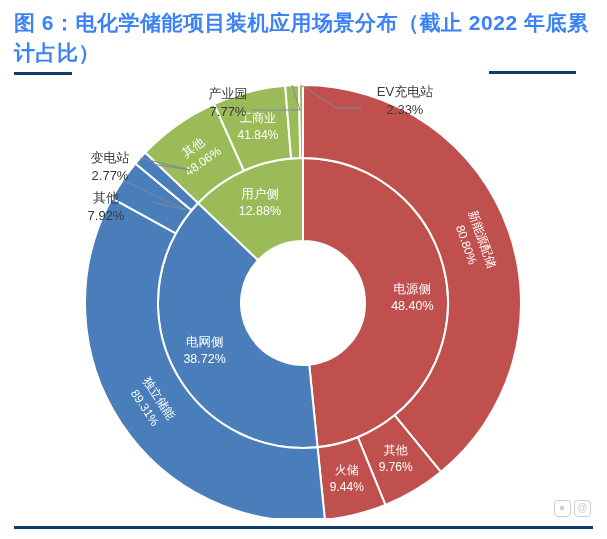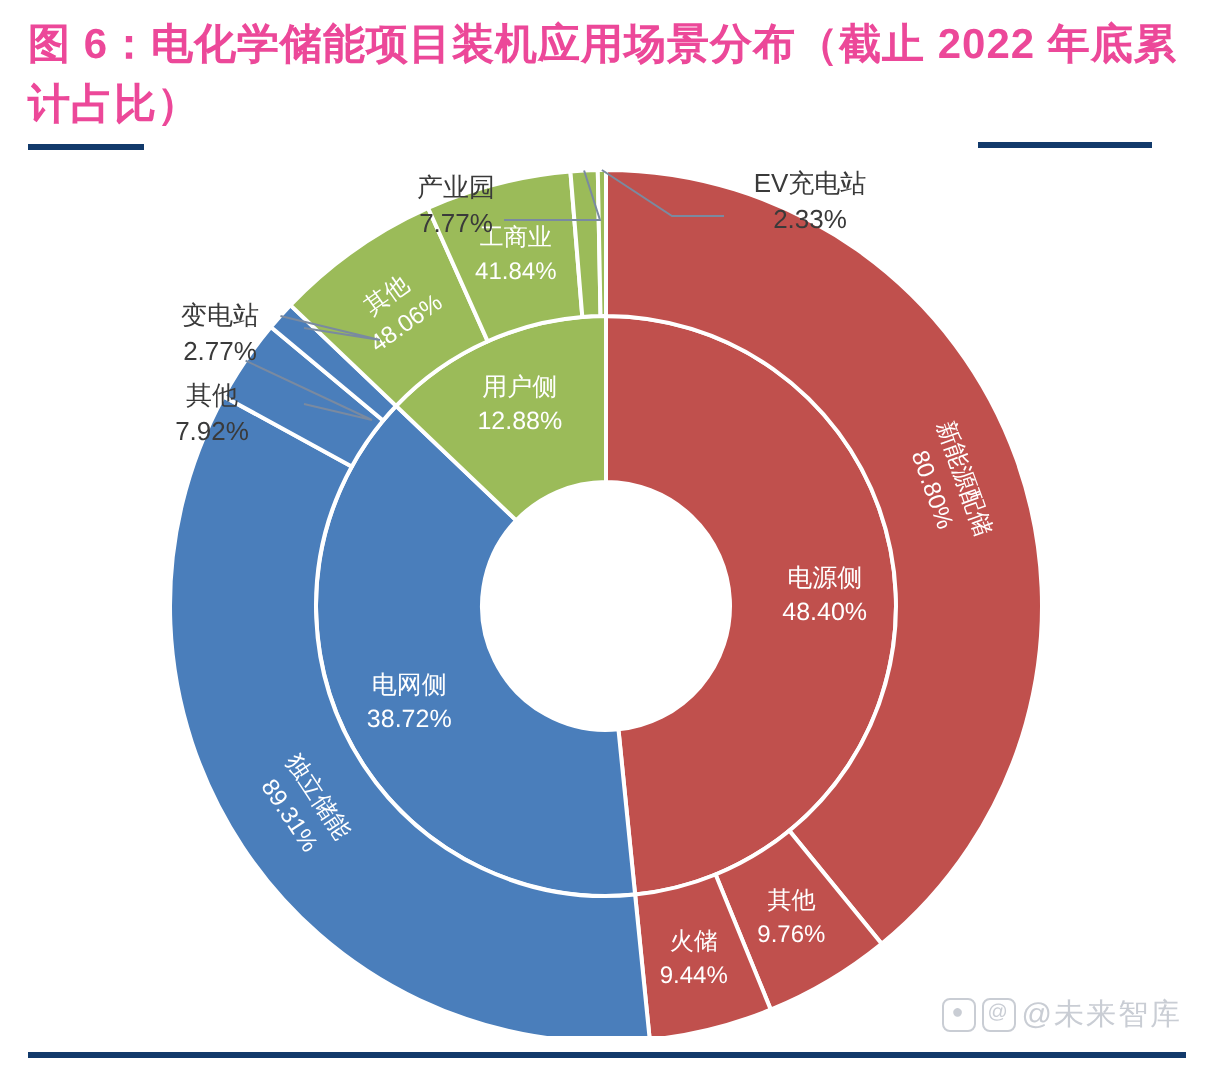--- a/index.html
+++ b/index.html
@@ -3,21 +3,21 @@
 <meta charset="utf-8">
 <style>
   html,body{margin:0;padding:0;}
   body{
     width:607px;height:539px;background:#ffffff;
     font-family:"Liberation Sans","DejaVu Sans",sans-serif;
     position:relative;overflow:hidden;
   }
   #chart-title{
     position:absolute;left:14px;top:8px;width:575px;
-    font-size:21px;font-weight:bold;color:#ec4899;
+    font-size:21px;font-weight:bold;color:#3b82f6;
     line-height:30px;letter-spacing:0.5px;
   }
   .rule{position:absolute;height:3px;background:#123a6b;}
   #rule-left{left:14px;top:72px;width:58px;}
   #rule-right{left:489px;top:71px;width:87px;}
   #bottom-rule{position:absolute;left:14px;bottom:10px;width:579px;height:3px;background:#123a6b;}
   #watermark{
     position:absolute;right:16px;bottom:22px;
     font-size:15px;color:#c9cdd4;letter-spacing:1px;
     display:flex;align-items:center;gap:3px;white-space:nowrap;
@@ -126,14 +126,13 @@
         <text x="405" y="36" class="callout-text">2.33%</text>
       </g>
     </svg>
 </div>
 
 <div id="bottom-rule"></div>
 
 <div id="watermark">
   <span class="wm-ico">●</span>
   <span class="wm-ico">@</span>
-  <span>@未来智库</span>
 </div>
 
 </body></html>

